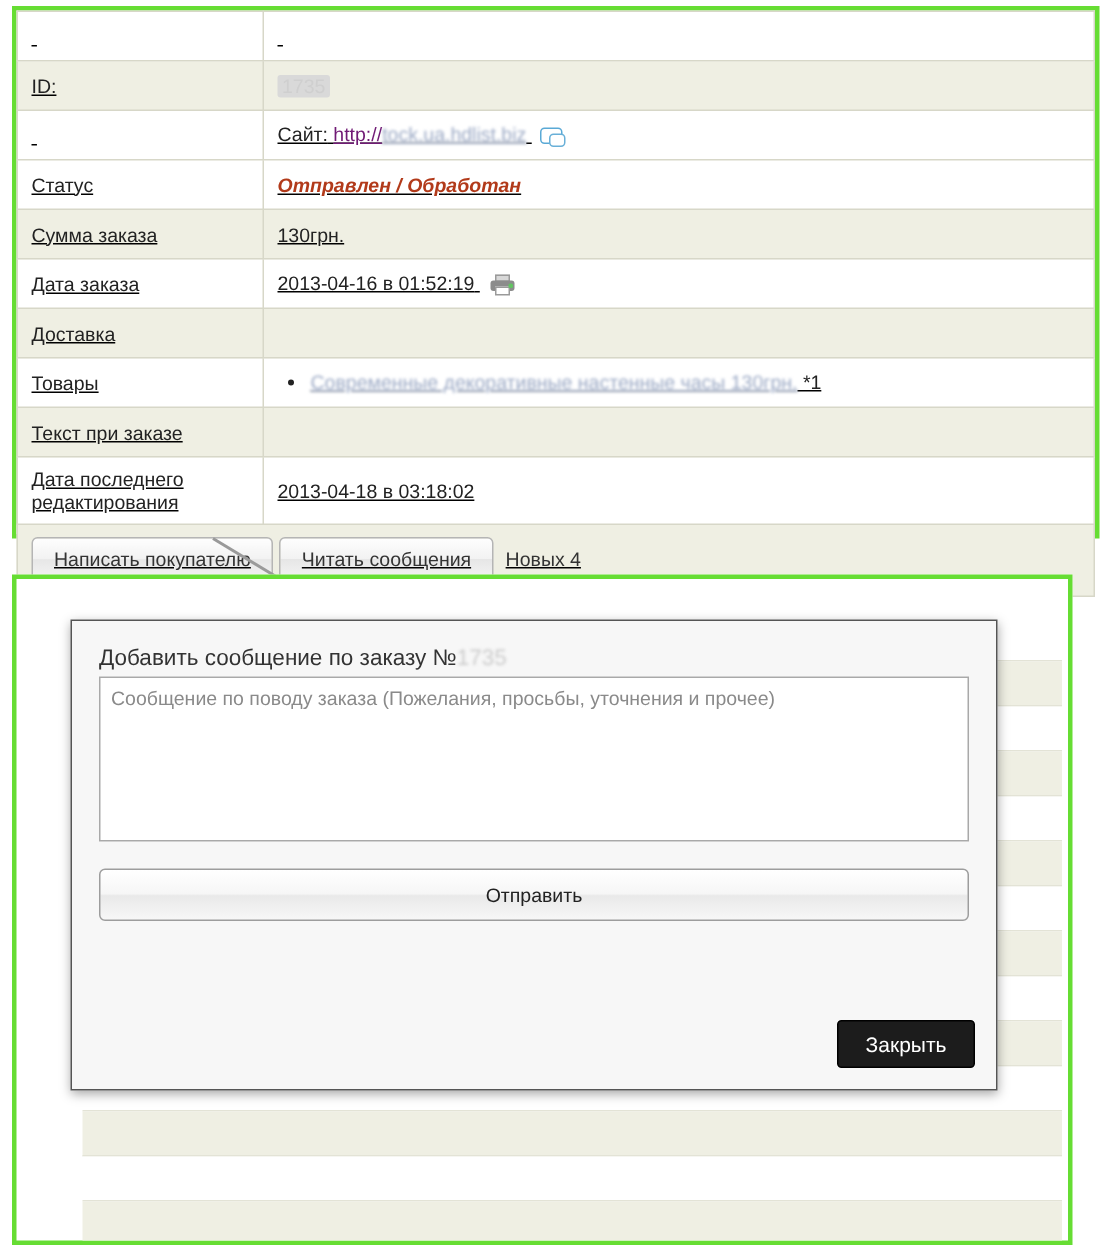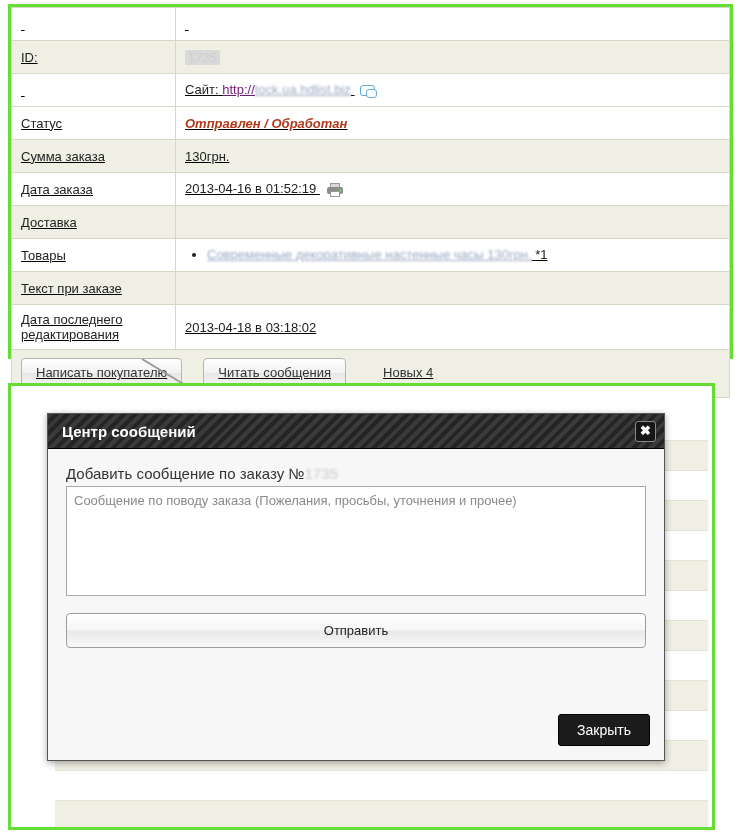--- a/index.html
+++ b/index.html
@@ -135,37 +135,37 @@
   }
 
   
   .panel-footer {
     background: #efefe3;
     border: 1px solid #d7d7c8;
     border-top: none;
     padding: 8px 9px 10px 9px;
     display: flex;
     align-items: center;
-    gap: 21px;
+    gap: 4px;
     box-sizing: border-box;
   }
   .btn-grey {
     font-family: "Liberation Sans", sans-serif;
     font-size: 13px;
     color: #333333;
     background: linear-gradient(to bottom, #fefefe 0%, #f2f2f2 50%, #e6e6e6 51%, #f4f4f4 100%);
     border: 1px solid #b5b5b5;
     border-radius: 4px;
     padding: 6px 14px;
     cursor: pointer;
   }
   .newmsg {
     font-size: 13px;
     color: #333333;
-    margin-left: 16px;
+    margin-left: 4px;
   }
 
   
   .arrow-svg {
     position: absolute;
     left: 140px;
     top: 355px;
     width: 120px;
     height: 70px;
     pointer-events: none;
@@ -391,24 +391,20 @@
       <div class="bg-row tint"></div>
       <div class="bg-row plain"></div>
       <div class="bg-row tint"></div>
       <div class="bg-row plain"></div>
       <div class="bg-row tint"></div>
       <div class="bg-row plain"></div>
       <div class="bg-row tint"></div>
     </div>
 
     <div class="modal">
-      <div class="modal-titlebar">
-        <span class="modal-title">Центр сообщений</span>
-        <span class="modal-close">✖</span>
-      </div>
       <div class="modal-body">
         <div class="modal-heading">
           <span>Добавить сообщение по заказу №</span><span class="blur-light">1735</span>
         </div>
         <textarea class="msg-textarea" placeholder="Сообщение по поводу заказа (Пожелания, просьбы, уточнения и прочее)" style=""></textarea>
         <button class="send-btn">Отправить</button>
       </div>
       <div class="modal-footer">
         <button class="close-btn">Закрыть</button>
       </div>

